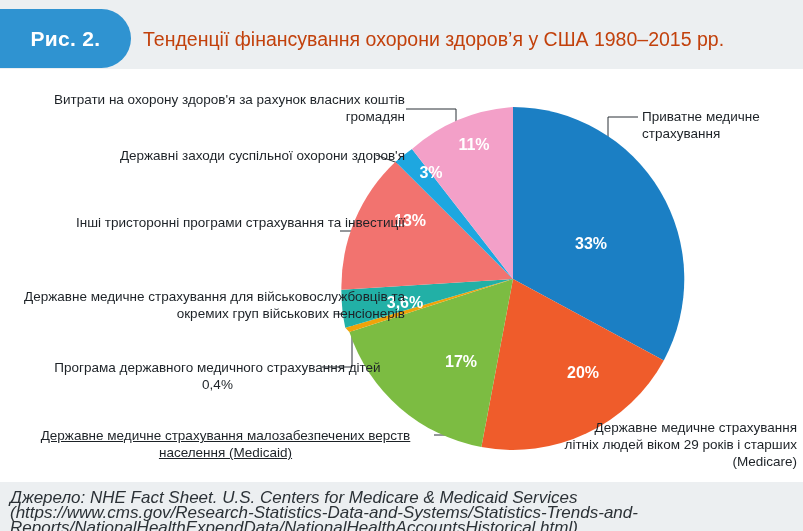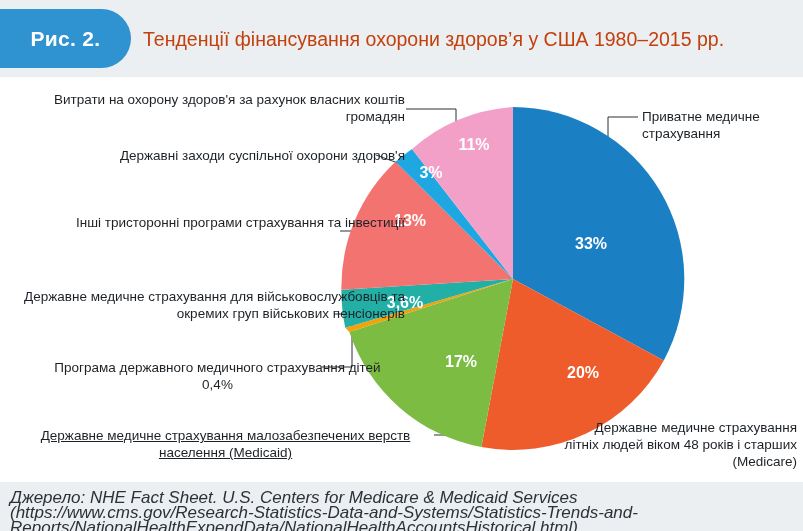--- a/index.html
+++ b/index.html
@@ -13,21 +13,21 @@
     font-family: "Liberation Sans", sans-serif;
     position: relative;
     overflow: hidden;
   }
 
   
   #header {
     position: absolute;
     left: 0; top: 0;
     width: 803px;
-    height: 77px;
+    height: 69px;
     background: #eceff1;
   }
   #fig-badge {
     position: absolute;
     left: 0; top: 9px;
     width: 131px;
     height: 59px;
     background: #2f93d1;
     border-radius: 0 30px 30px 0;
     display: flex;
@@ -192,18 +192,18 @@
   <div class="callout right" id="lbl-oop">Витрати на охорону здоров'я за рахунок власних коштів громадян</div>
   <div class="callout right" id="lbl-public">Державні заходи суспільної охорони здоров'я</div>
   <div class="callout right" id="lbl-tri">Інші тристоронні програми страхування та інвестиції</div>
   <div class="callout right" id="lbl-mil">Державне медичне страхування для військовослужбовців та окремих груп військових пенсіонерів</div>
   <div class="callout center" id="lbl-chip">
     <span>Програма державного медичного страхування дітей</span>
     <div>0,4%</div>
   </div>
   <div class="callout center" id="lbl-medicaid">Державне медичне страхування малозабезпечених верств населення (Medicaid)</div>
   <div class="callout left" id="lbl-private">Приватне медичне страхування</div>
-  <div class="callout right" id="lbl-medicare">Державне медичне страхування літніх людей віком 48 років і старших (Medicare)</div>
+  <div class="callout right" id="lbl-medicare">Державне медичне страхування літніх людей віком 29 років і старших (Medicare)</div>
 </div>
 
 <div id="source">
   <div id="source-text">Джерело: NHE Fact Sheet. U.S. Centers for Medicare &amp; Medicaid Services (https://www.cms.gov/Research-Statistics-Data-and-Systems/Statistics-Trends-and-Reports/NationalHealthExpendData/NationalHealthAccountsHistorical.html).</div>
 </div>
 
 </body></html>

